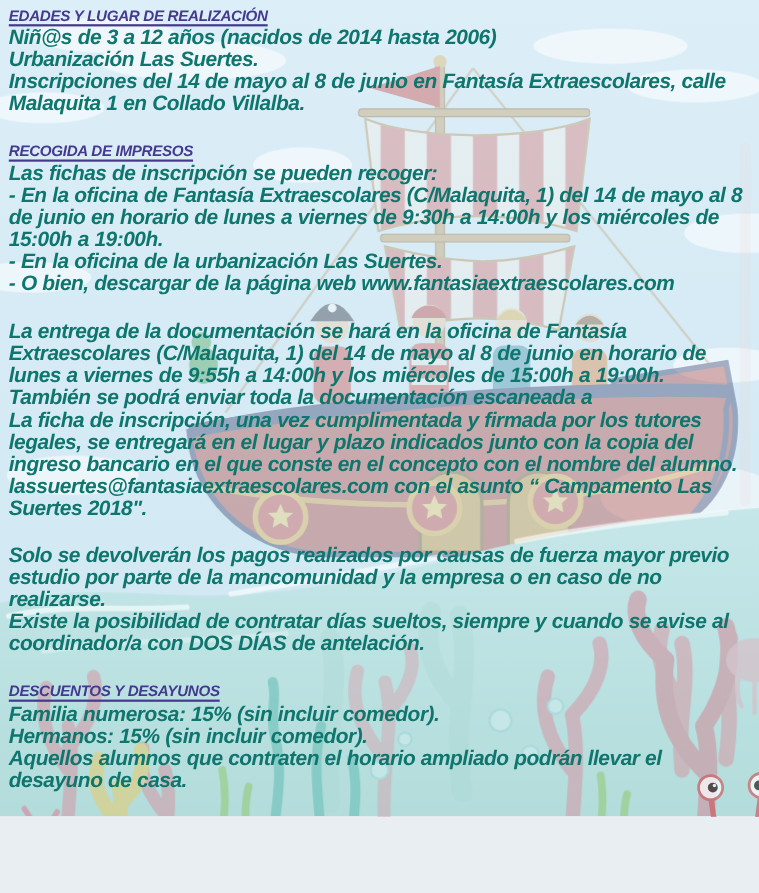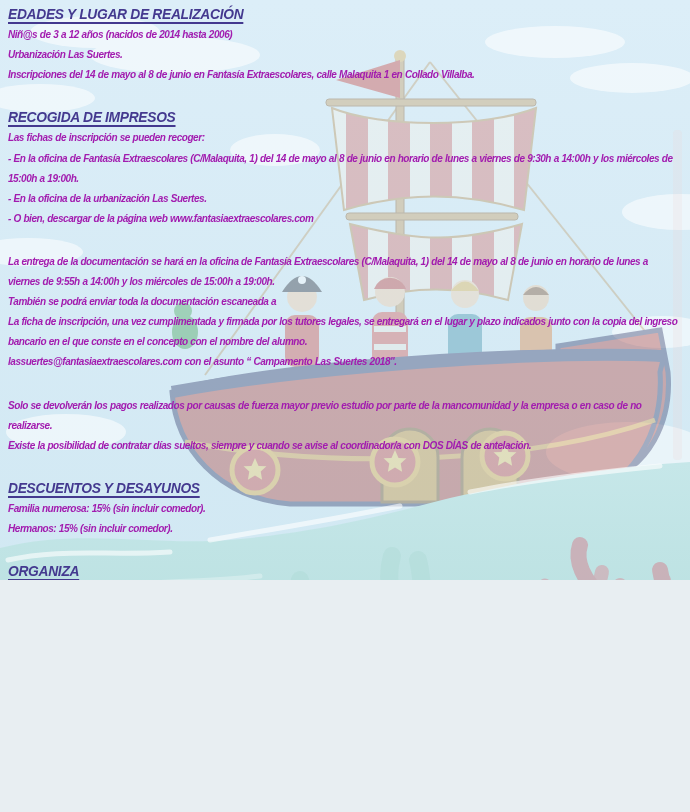--- a/index.html
+++ b/index.html
@@ -1,18 +1,18 @@
 <!DOCTYPE html>
 <html><head>
 <meta charset="utf-8">
 <style>
   html,body{margin:0;padding:0;background:#e8eef2;}
   .page{
     position:relative;
-    width:690px;height:580px;
+    width:690px;height:742px;
     overflow:hidden;
     font-family:"Liberation Sans","DejaVu Sans",sans-serif;
   }
   .bg{position:absolute;inset:0;display:block;}
   .content{
     position:absolute;inset:0;
     padding:5px 8px 0 8px;
     box-sizing:border-box;
     overflow:hidden;
   }
@@ -25,26 +25,26 @@
     font-weight:bold;
     font-style:italic;
     letter-spacing:-0.3px;
     color:#44398f;
     text-decoration:underline;
     text-decoration-thickness:1.5px;
     text-underline-offset:3px;
   }
   .para{
     margin:0;
-    font-size:10px;
+    font-size:19px;
     line-height:20.1px;
     font-weight:bold;
     font-style:italic;
     letter-spacing:-0.45px;
-    color:#a21caf;
+    color:#0f766e;
     word-spacing:0.3px;
   }
   .para.indent-sm{padding-left:5px;}
 </style>
 </head>
 <body>
 
 <div class="page">
 
   <svg class="bg" viewBox="0 0 690 812" aria-hidden="true">
@@ -291,20 +291,21 @@
 
     <div class="section">
       <p class="para">Solo se devolverán los pagos realizados por causas de fuerza mayor previo estudio por parte de la mancomunidad y la empresa o en caso de no realizarse.</p>
       <p class="para">Existe la posibilidad de contratar días sueltos, siempre y cuando se avise al coordinador/a con DOS DÍAS de antelación.</p>
     </div>
 
     <div class="section">
       <h2 class="heading">DESCUENTOS Y DESAYUNOS</h2>
       <p class="para">Familia numerosa: 15% (sin incluir comedor).</p>
       <p class="para">Hermanos: 15% (sin incluir comedor).</p>
+      <p class="para">Aquellos alumnos que contraten el horario ampliado podrán llevar el desayuno de casa.</p>
     </div>
 
 
     <div class="section">
       <h2 class="heading">ORGANIZA</h2>
       <p class="para indent-sm">Mancomunidad de vecinos “Las Suertes”</p>
     </div>
 
   </div>
 </div>

